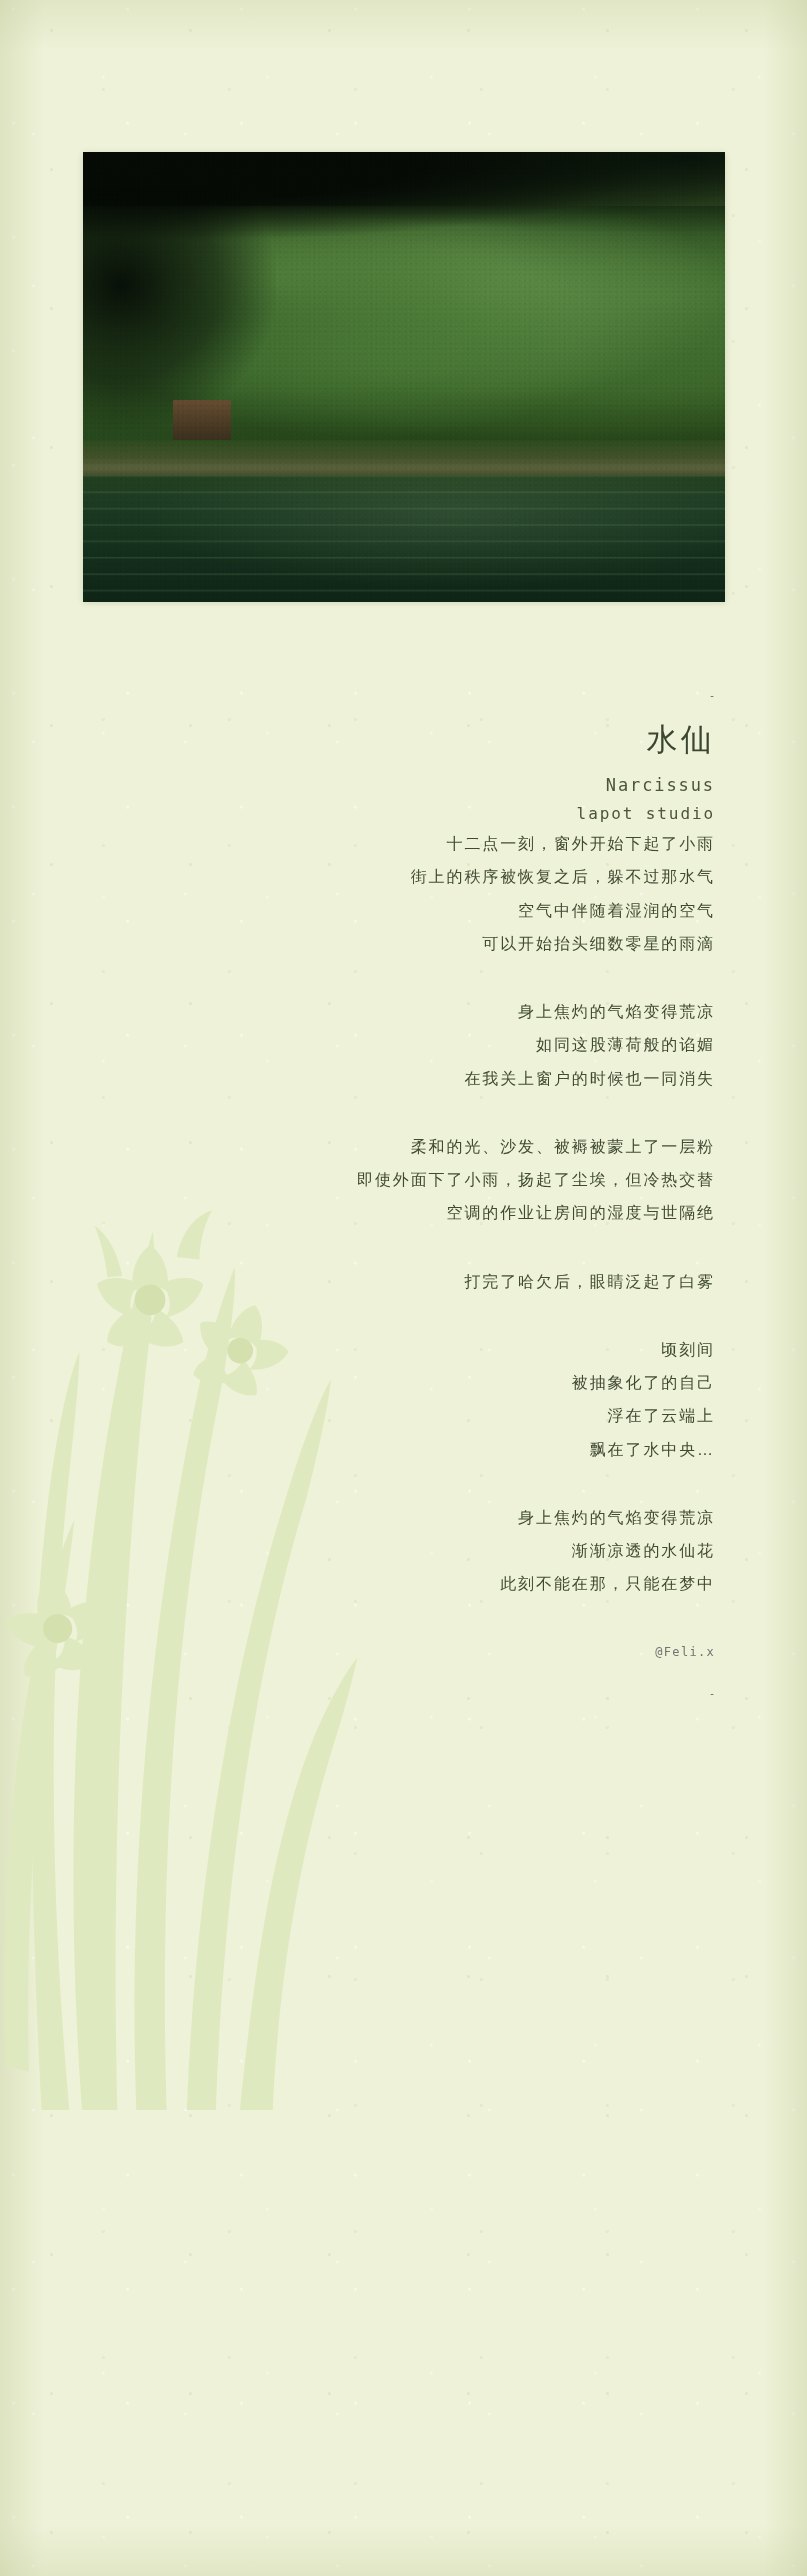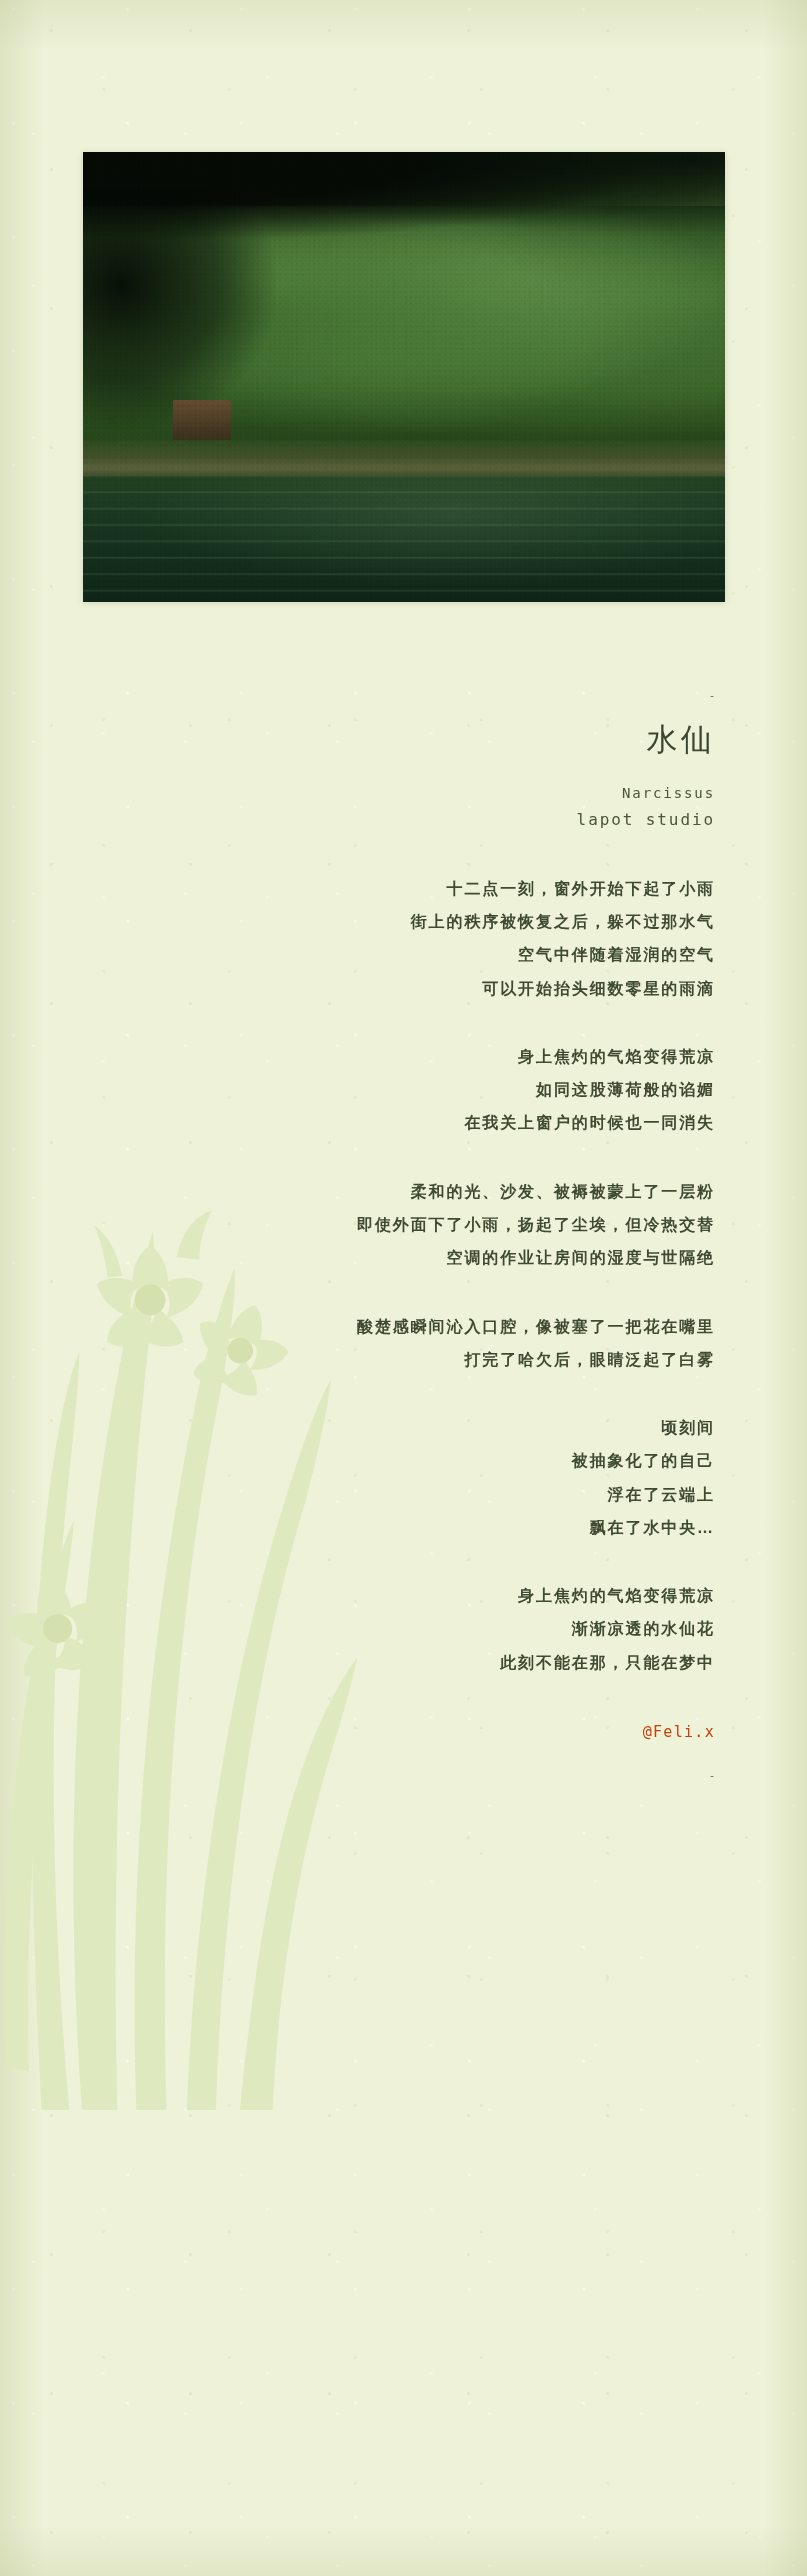--- a/index.html
+++ b/index.html
@@ -152,56 +152,54 @@
   .title-cn {
     padding-right: 93px;
     font-size: 31px;
     letter-spacing: 3.2px;
     color: #3b4630;
     line-height: 1.5;
   }
   .title-en {
     padding-right: 93px;
     font-family: "DejaVu Sans Mono", monospace;
-    font-size: 14px;
+    font-size: 17px;
     letter-spacing: 1.9px;
     color: #4a553a;
     line-height: 1.7;
-    margin-top: 18px;
+    margin-top: 7px;
   }
   .studio {
     padding-right: 93px;
     font-family: "DejaVu Sans Mono", monospace;
     font-size: 16px;
     letter-spacing: 1.9px;
     color: #4a553a;
     line-height: 1.7;
   }
 
   .stanzas {
-    margin-top: 39px;
-    font-weight: bold;
   }
   .stanza {
     margin-bottom: 35px;
   }
   .line {
     padding-right: 93px;
     font-size: 16px;
     line-height: 2.08;
     letter-spacing: 1.9px;
     color: #3f4a32;
     white-space: nowrap;
   }
   .signature {
     padding-right: 93px;
     font-family: "DejaVu Sans Mono", monospace;
-    font-size: 15px;
+    font-size: 12px;
     letter-spacing: 1.3px;
-    color: #c2410c;
+    color: #737373;
     margin-top: 44px;
   }
   .dash-bottom {
     padding-right: 93px;
     font-size: 10.7px;
     color: #5d6a4a;
     letter-spacing: 1.3px;
     margin-top: 28px;
   }
 </style>
@@ -290,21 +288,20 @@
         <div class="line">在我关上窗户的时候也一同消失</div>
       </div>
 
       <div class="stanza">
         <div class="line">柔和的光、沙发、被褥被蒙上了一层粉</div>
         <div class="line">即使外面下了小雨，扬起了尘埃，但冷热交替</div>
         <div class="line">空调的作业让房间的湿度与世隔绝</div>
       </div>
 
       <div class="stanza">
-        <div class="line">酸楚感瞬间沁入口腔，像被塞了一把花在嘴里</div>
         <div class="line">打完了哈欠后，眼睛泛起了白雾</div>
       </div>
 
       <div class="stanza">
         <div class="line">顷刻间</div>
         <div class="line">被抽象化了的自己</div>
         <div class="line">浮在了云端上</div>
         <div class="line">飘在了水中央…</div>
       </div>
 

